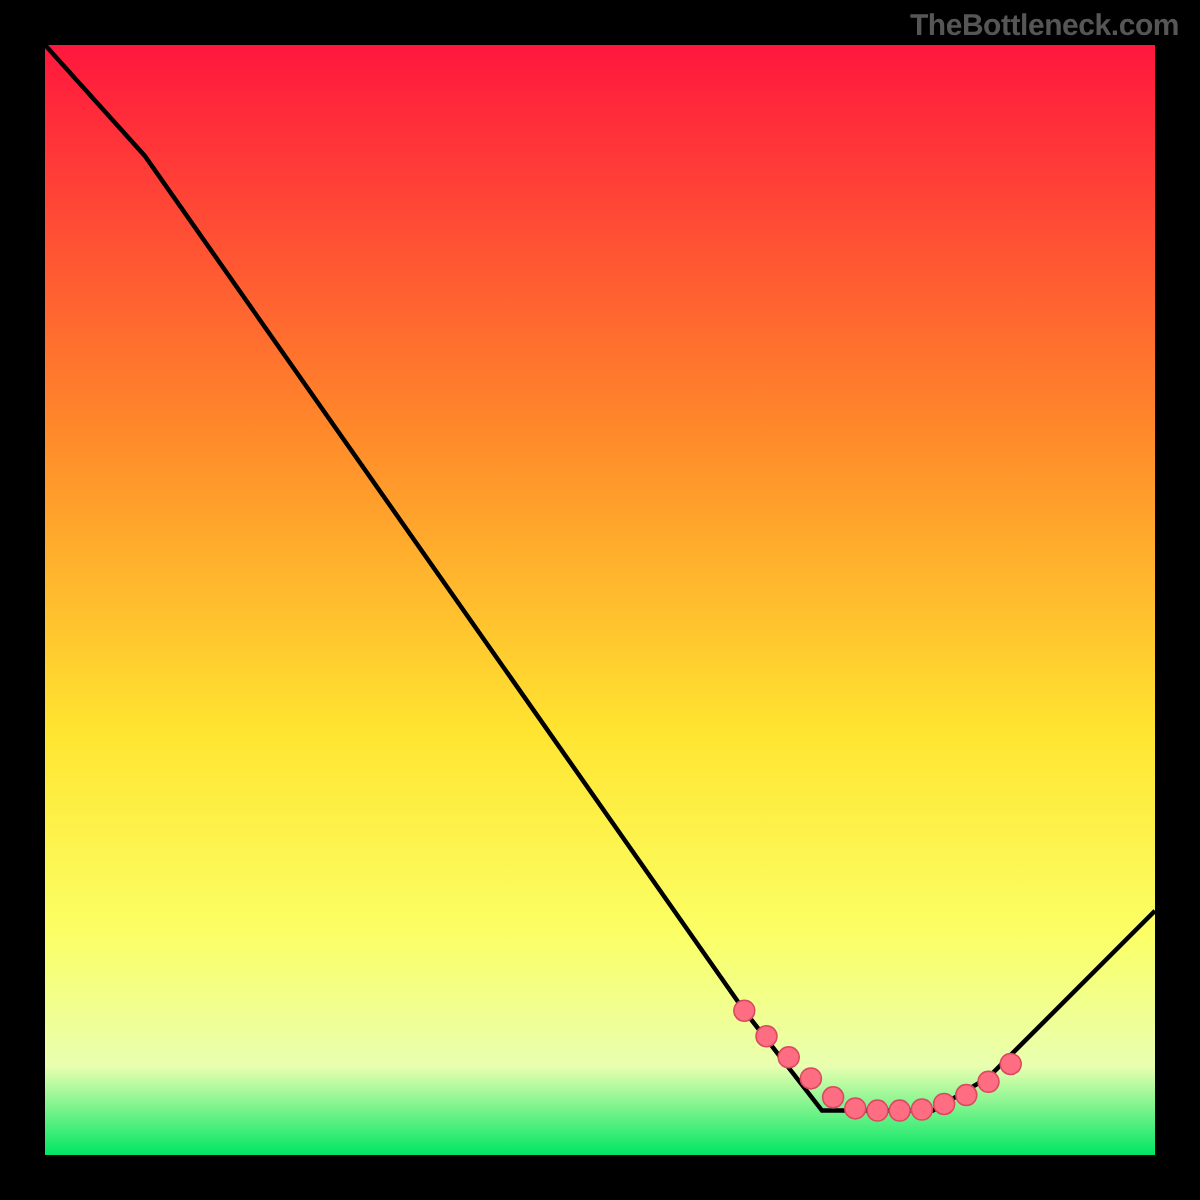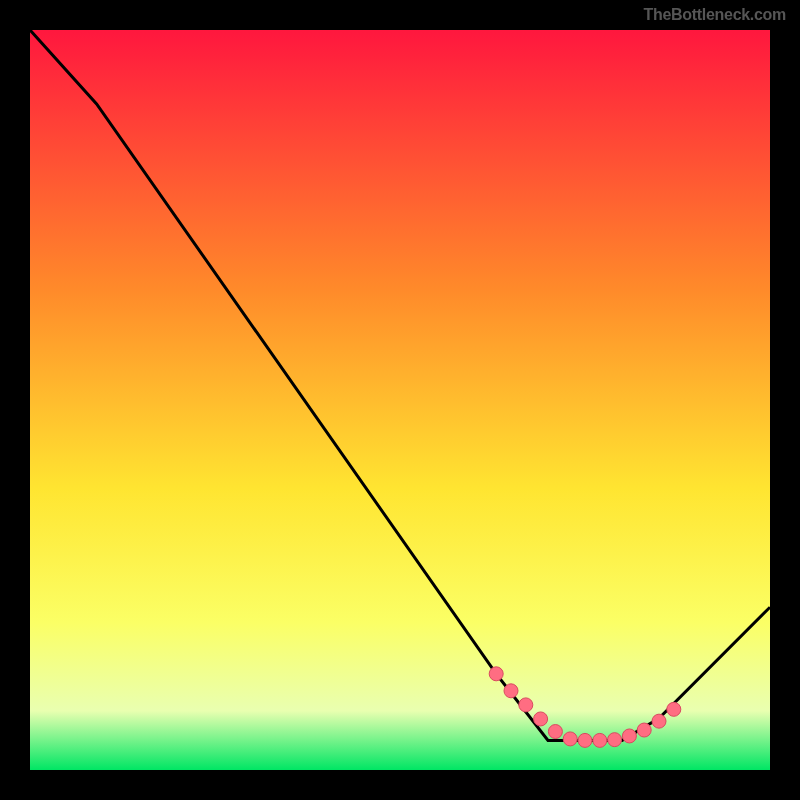--- a/index.html
+++ b/index.html
@@ -8,21 +8,21 @@
     position: relative;
     width: 800px;
     height: 800px;
     background: #000;
   }
   .attribution {
     position: absolute;
     top: 6px;
     right: 14px;
     font-family: Arial, Helvetica, sans-serif;
-    font-size: 16px;
+    font-size: 20px;
     font-weight: bold;
     color: #565656;
     letter-spacing: -0.3px;
   }
   .plot-wrap {
     position: absolute;
     left: 30px;
     top: 30px;
     width: 740px;
     height: 740px;

